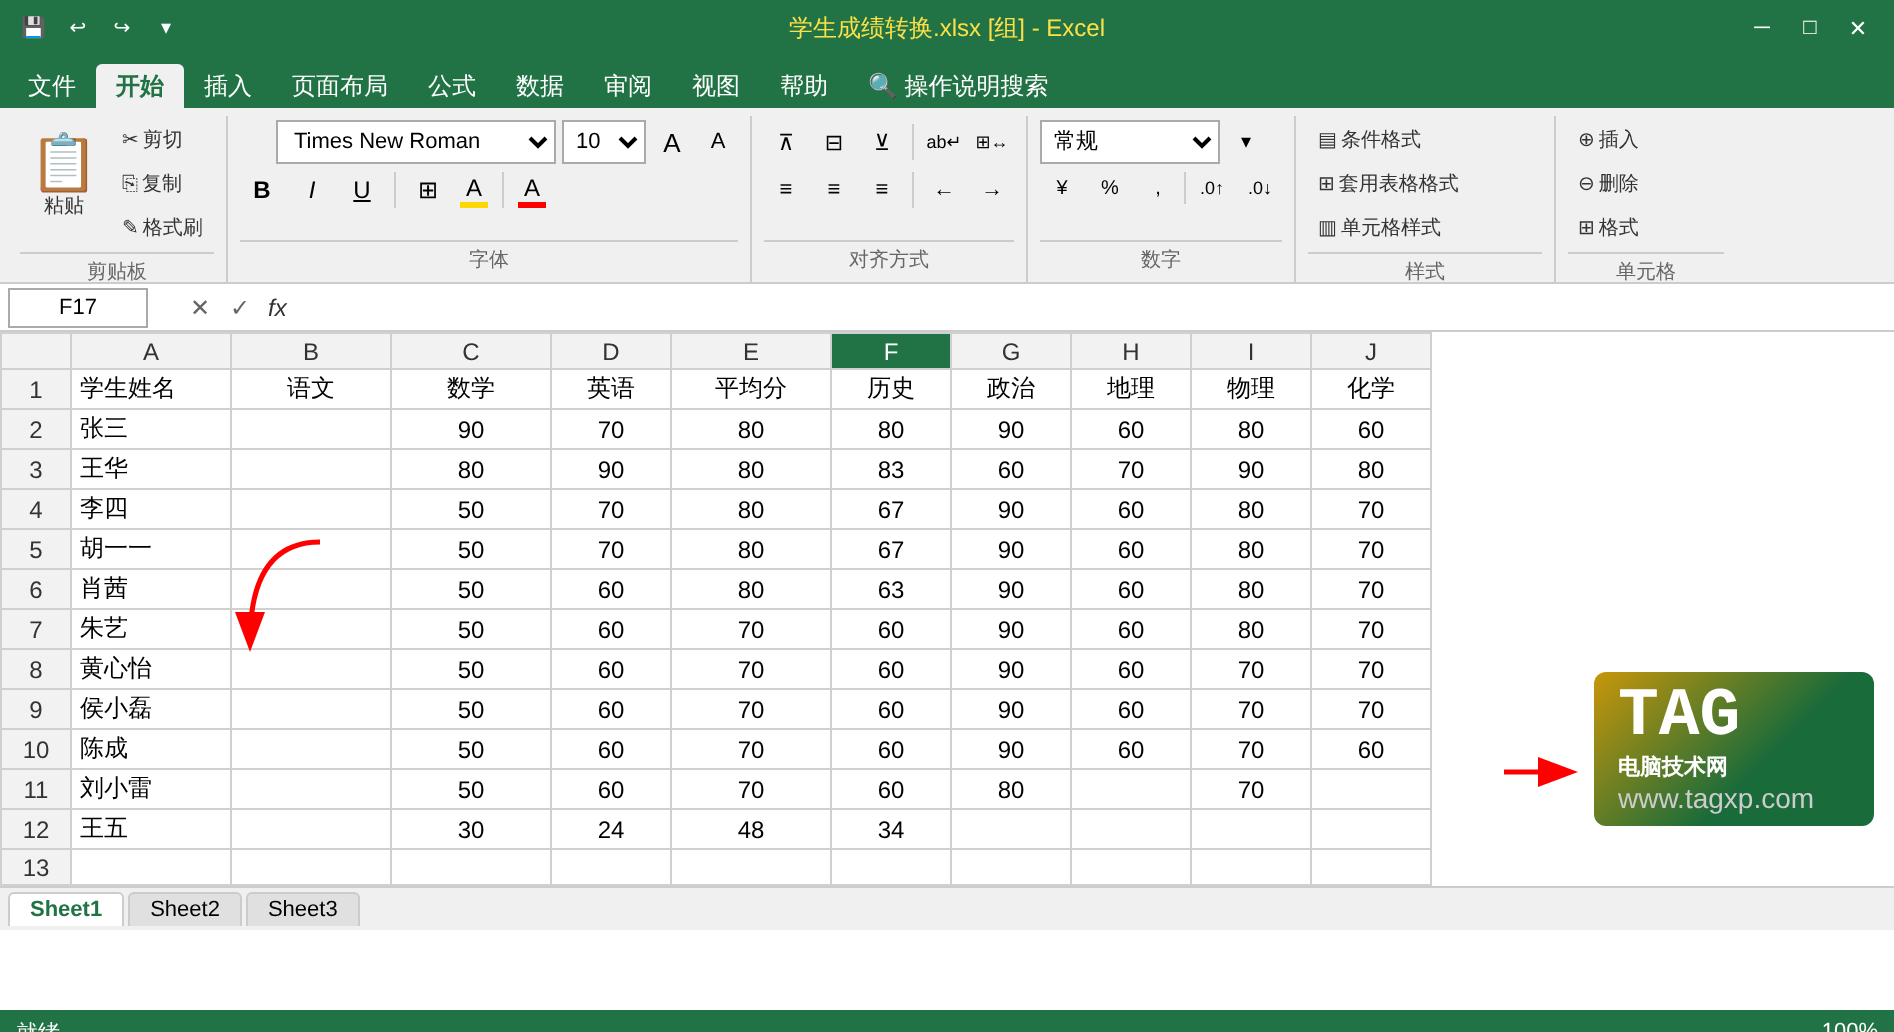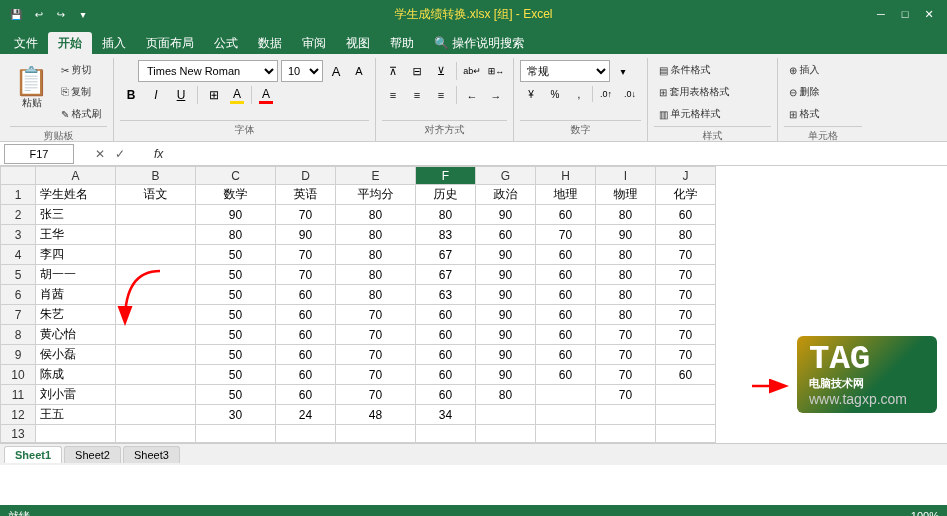--- a/index.html
+++ b/index.html
@@ -170,21 +170,21 @@
       width: 70px; height: 20px; border: 1px solid #aaa;
       font-size: 11px; padding: 0 4px; text-align: center;
     }
     .formula-btn {
       width: 20px; height: 20px; display: flex; align-items: center; justify-content: center;
       font-size: 12px; cursor: pointer; color: #666;
     }
     .formula-input {
       flex: 1; height: 20px; border: none; outline: none; font-size: 12px; padding: 0 4px;
     }
-    .fx-label { font-size: 12px; color: #333; font-style: italic; padding: 0 4px; margin-left: 20px; }
+    .fx-label { font-size: 12px; color: #333; font-style: italic; padding: 0 4px; }
 
     
     .spreadsheet-container {
       display: flex;
       flex: 1;
       overflow: hidden;
       background: white;
     }
 
     

